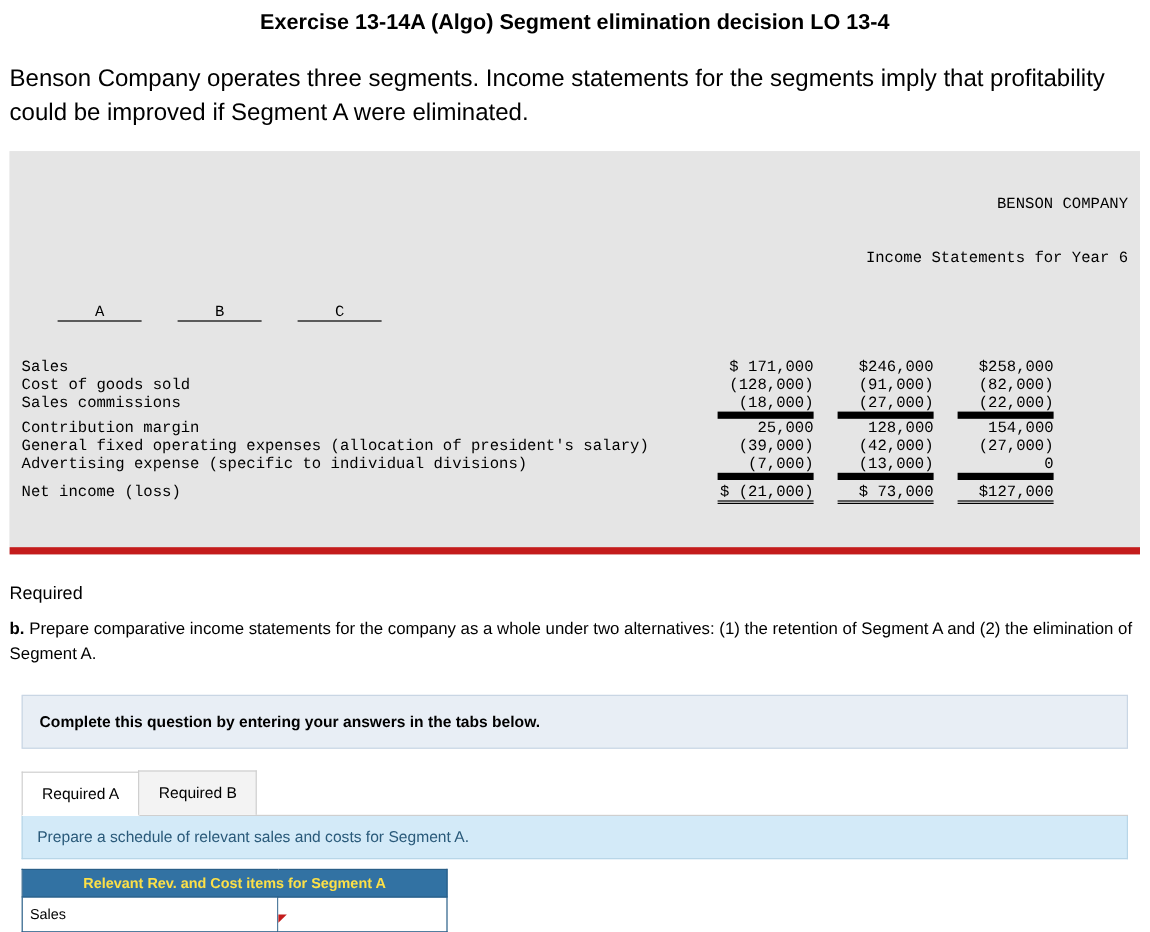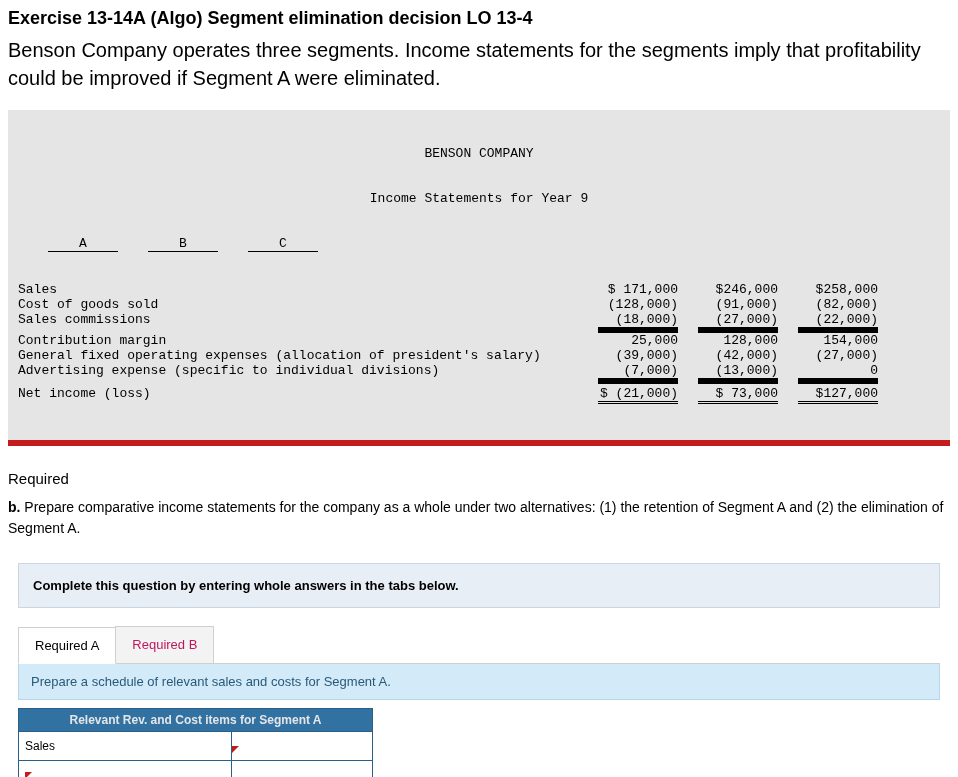--- a/index.html
+++ b/index.html
@@ -7,42 +7,43 @@
     font-size: 13px;
     color: #000;
     margin: 0;
     padding: 8px 8px 0 8px;
     width: 942px;
     background: #fff;
   }
   h1.title {
     font-size: 18px;
     font-weight: bold;
-    margin: 0 0 7px 0;
+    margin: 0 0 23px 0;
+    text-align: center;
   }
   .intro {
     font-size: 20px;
     margin-bottom: 18px;
     line-height: 1.4;
   }
   
   .stmt-wrap {
     background: #e5e5e5;
     padding: 0;
     margin-bottom: 24px;
   }
   .stmt {
     font-family: "Courier New", monospace;
     font-size: 13px;
     background: #e5e5e5;
     white-space: pre;
     padding: 6px 10px 6px 10px;
   }
   .stmt .hdr {
-    text-align: center;
+    text-align: right;
     display:block;
   }
   .stmt-row { display:flex; }
   .stmt-label { flex: 0 0 560px; }
   .stmt-col { flex: 0 0 100px; text-align:right; }
   .underline { border-bottom: 6px solid #000000; }
   .dbl-underline { border-bottom: 3px double #000; }
   .stmt-headrow .stmt-col span { display:inline-block; width:70px; text-align:center; border-bottom:1px solid #000;}
   .redbar { height:6px; background:#c41c1c; width:100%; }
 
@@ -72,42 +73,42 @@
     background:#fff;
     margin-right:-1px;
     cursor:pointer;
     position:relative;
   }
   .tab.active {
     background:#fff;
     border-bottom:1px solid #fff;
     top:1px;
   }
-  .tab.inactive { background:#f3f3f3; color:#be185d;}
+  .tab.inactive { background:#f3f3f3; color:#000000;}
   
   .tab-instruction {
     background:#d3eaf8;
     border:1px solid #b8d6e8;
     padding:10px 12px;
     margin:0 10px;
     font-size:13px;
     color:#2a5a7a;
     border-top:0;
   }
 
   .answer-area {
     margin:8px 10px 0 10px;
   }
   table.answer {
     border-collapse:collapse;
     font-size:12px;
   }
   table.answer th {
     background:#3272a3;
-    color:#e5e5e5;
+    color:#fde047;
     font-weight:bold;
     padding:4px 8px;
     border:1px solid #2a5f88;
     margin-left:45px;
   }
   table.answer td {
     border:1px solid #2a5f88;
     padding:0;
     height:22px;
     background:#fff;
@@ -132,37 +133,37 @@
 </head>
 <body>
 
 <h1 class="title">Exercise 13-14A (Algo) Segment elimination decision LO 13-4</h1>
 
 <div class="intro">Benson Company operates three segments. Income statements for the segments imply that profitability could be improved if Segment A were eliminated.</div>
 
 <div class="stmt-wrap">
   <div class="stmt">
     <span class="hdr">BENSON COMPANY</span>
-    <span class="hdr">Income Statements for Year 9</span>
+    <span class="hdr">Income Statements for Year 6</span>
     <div class="stmt-row stmt-headrow">
       <div class="stmt-col"><span>A</span></div>
       <div class="stmt-col"><span>B</span></div>
       <div class="stmt-col"><span>C</span></div>
     </div>
     <div id="stmt-rows"><div class="stmt-row"><div class="stmt-label">Sales</div><div class="stmt-col"><span style="display: inline-block; min-width: 80px; text-align: right;">$ 171,000</span></div><div class="stmt-col"><span style="display: inline-block; min-width: 80px; text-align: right;">$246,000</span></div><div class="stmt-col"><span style="display: inline-block; min-width: 80px; text-align: right;">$258,000</span></div></div><div class="stmt-row"><div class="stmt-label">Cost of goods sold</div><div class="stmt-col"><span style="display: inline-block; min-width: 80px; text-align: right;">(128,000)</span></div><div class="stmt-col"><span style="display: inline-block; min-width: 80px; text-align: right;">(91,000)</span></div><div class="stmt-col"><span style="display: inline-block; min-width: 80px; text-align: right;">(82,000)</span></div></div><div class="stmt-row"><div class="stmt-label">Sales commissions</div><div class="stmt-col"><span class="underline" style="display: inline-block; min-width: 80px; text-align: right;">(18,000)</span></div><div class="stmt-col"><span class="underline" style="display: inline-block; min-width: 80px; text-align: right;">(27,000)</span></div><div class="stmt-col"><span class="underline" style="display: inline-block; min-width: 80px; text-align: right;">(22,000)</span></div></div><div class="stmt-row"><div class="stmt-label">Contribution margin</div><div class="stmt-col"><span style="display: inline-block; min-width: 80px; text-align: right;">25,000</span></div><div class="stmt-col"><span style="display: inline-block; min-width: 80px; text-align: right;">128,000</span></div><div class="stmt-col"><span style="display: inline-block; min-width: 80px; text-align: right;">154,000</span></div></div><div class="stmt-row"><div class="stmt-label">General fixed operating expenses (allocation of president's salary)</div><div class="stmt-col"><span style="display: inline-block; min-width: 80px; text-align: right;">(39,000)</span></div><div class="stmt-col"><span style="display: inline-block; min-width: 80px; text-align: right;">(42,000)</span></div><div class="stmt-col"><span style="display: inline-block; min-width: 80px; text-align: right;">(27,000)</span></div></div><div class="stmt-row"><div class="stmt-label">Advertising expense (specific to individual divisions)</div><div class="stmt-col"><span class="underline" style="display: inline-block; min-width: 80px; text-align: right;">(7,000)</span></div><div class="stmt-col"><span class="underline" style="display: inline-block; min-width: 80px; text-align: right;">(13,000)</span></div><div class="stmt-col"><span class="underline" style="display: inline-block; min-width: 80px; text-align: right;">0</span></div></div><div class="stmt-row" style="margin-top: 2px;"><div class="stmt-label">Net income (loss)</div><div class="stmt-col"><span class="dbl-underline" style="display: inline-block; min-width: 80px; text-align: right;">$ (21,000)</span></div><div class="stmt-col"><span class="dbl-underline" style="display: inline-block; min-width: 80px; text-align: right;">$ 73,000</span></div><div class="stmt-col"><span class="dbl-underline" style="display: inline-block; min-width: 80px; text-align: right;">$127,000</span></div></div></div>
   </div>
   <div class="redbar"></div>
 </div>
 
 <div class="req-heading">Required</div>
 <div class="req-list">
   <div><span class="b">b.</span> <span>Prepare comparative income statements for the company as a whole under two alternatives: (1) the retention of Segment A and (2) the elimination of Segment A.</span></div>
 </div>
 
-<div class="instruction-box">Complete this question by entering whole answers in the tabs below.</div>
+<div class="instruction-box">Complete this question by entering your answers in the tabs below.</div>
 
 <div class="tabs">
   <div class="tab active">Required A</div>
   <div class="tab inactive">Required B</div>
 </div>
 
 <div class="tab-instruction">Prepare a schedule of relevant sales and costs for Segment A.</div>
 
 <div class="answer-area">
   <table class="answer">

